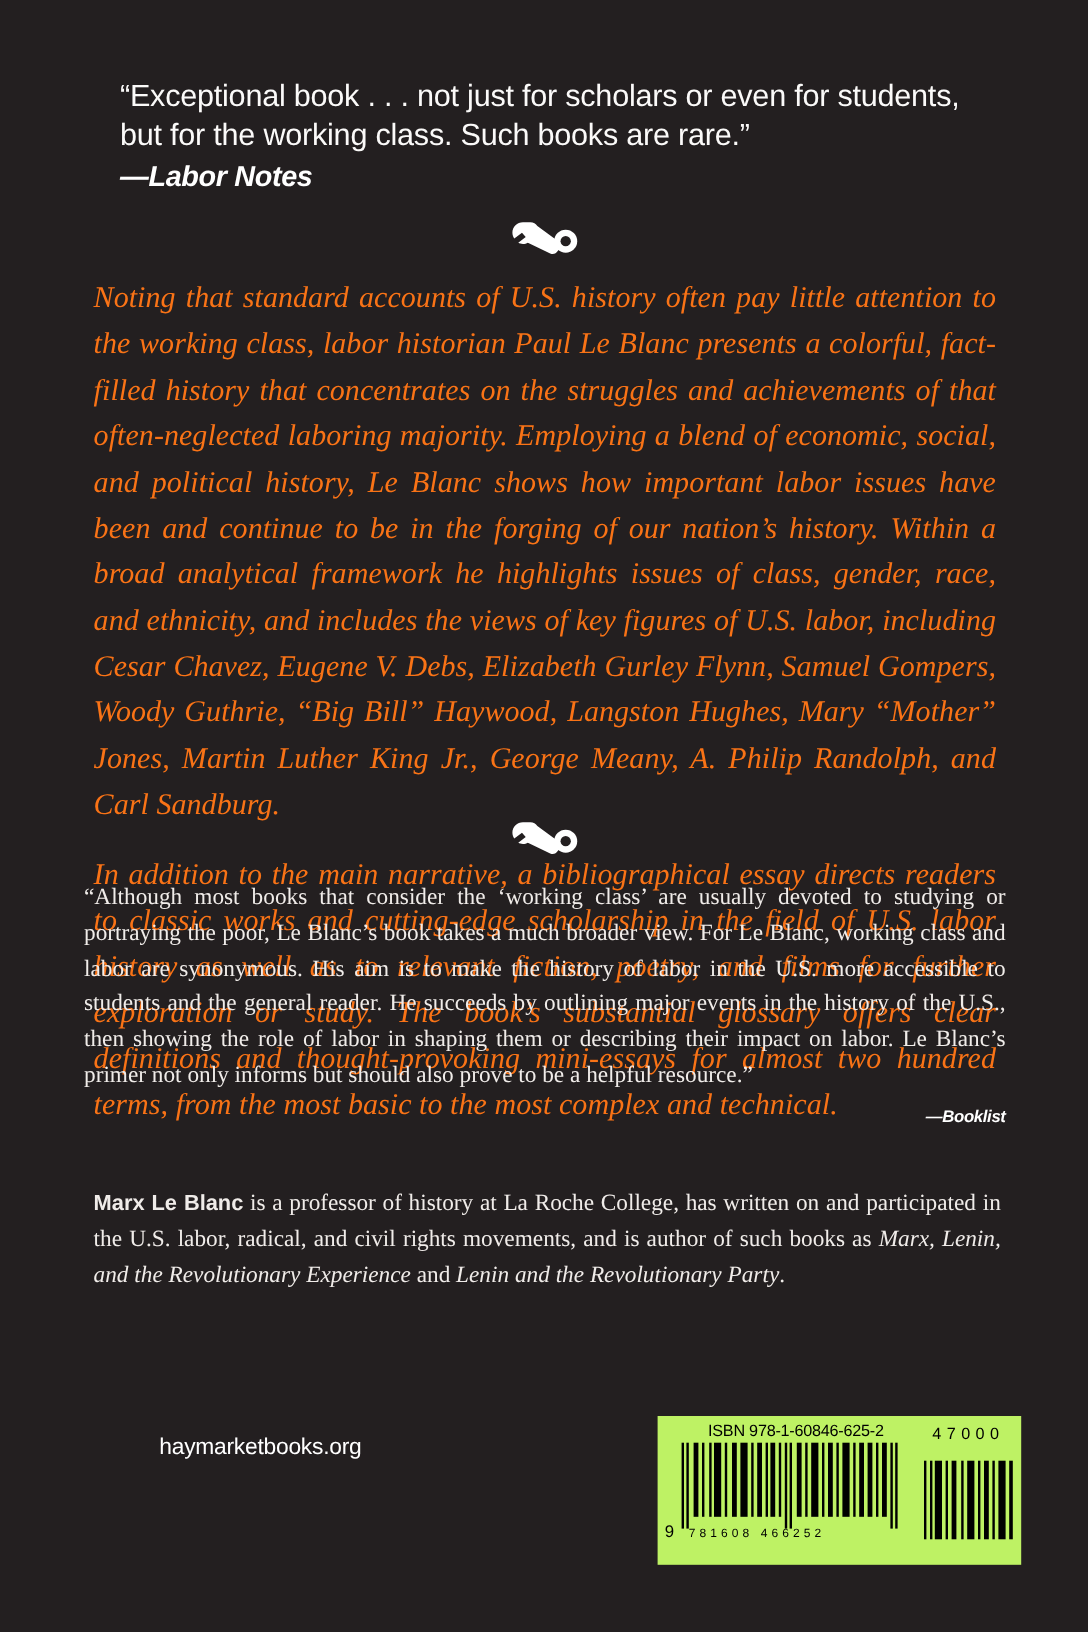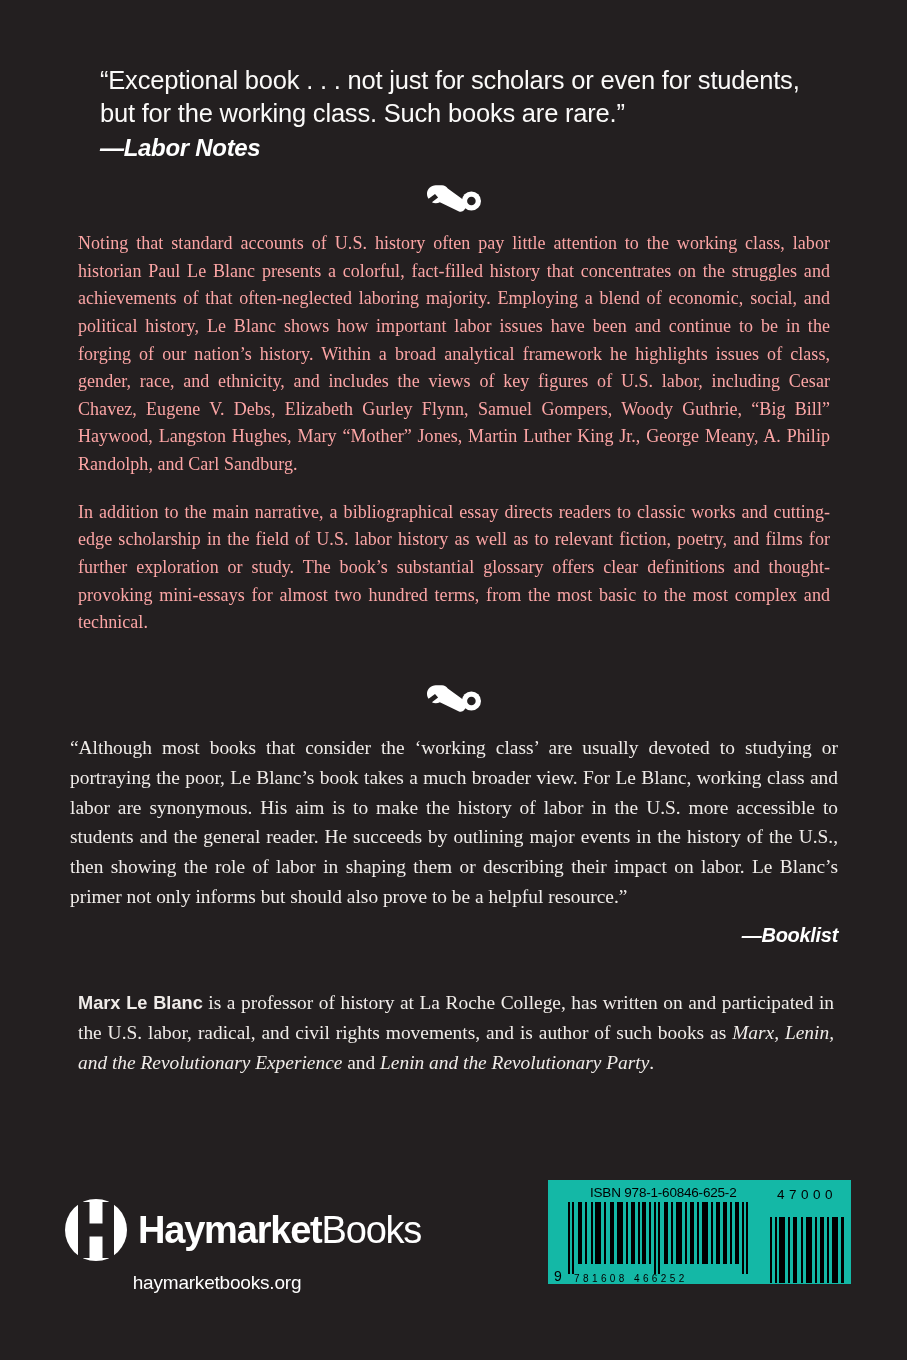--- a/index.html
+++ b/index.html
@@ -52,25 +52,26 @@
     line-height: 0;
   }
   .ornament svg { display: inline-block; }
 
   
   .body-block {
     position: absolute;
     left: 78px;
     width: 752px;
     font-family: "Liberation Serif", serif;
-    font-size: 18px;
+    font-size: 25px;
     line-height: 1.535;
     text-align: justify;
-    color: #fca5a5;
+    color: #f97316;
     letter-spacing: 0.05px;
+    font-style: italic;
   }
   .body-block p { margin: 0; }
   .body-block p + p { margin-top: 20px; }
 
   .quote-block {
     position: absolute;
     left: 70px;
     width: 768px;
     font-family: "Liberation Serif", serif;
     font-size: 19.4px;
@@ -79,21 +80,21 @@
     color: #f0ece9;
   }
   .quote-block p { margin: 0; }
   .booklist {
     display: block;
     text-align: right;
     margin-top: 8px;
     font-family: "Liberation Sans", sans-serif;
     font-weight: bold;
     font-style: italic;
-    font-size: 20px;
+    font-size: 14px;
     letter-spacing: -0.3px;
     color: #ffffff;
   }
 
   .bio-block {
     position: absolute;
     left: 78px;
     width: 756px;
     font-family: "Liberation Serif", serif;
     font-size: 19.4px;
@@ -160,22 +161,22 @@
     font-family: "Liberation Sans", sans-serif;
     font-size: 20px;
     color: #ffffff;
     letter-spacing: -0.2px;
   }
   .barcode-box {
     position: absolute;
     left: 548px;
     top: 1180px;
     width: 303px;
-    height: 104px;
-    background: #14b8a6;
+    height: 124px;
+    background: #bef264;
     box-sizing: border-box;
     padding: 5px 6px 4px 6px;
   }
   .isbn-text {
     font-family: "Liberation Sans", sans-serif;
     font-size: 13.5px;
     color: #000;
     margin-left: 36px;
     letter-spacing: -0.2px;
     line-height: 1.15;
@@ -254,29 +255,20 @@
   <div class="quote-block" style="top:733px;">
     <p>“Although most books that consider the ‘working class’ are usually devoted to studying or portraying the poor, Le Blanc’s book takes a much broader view. For Le Blanc, working class and labor are synonymous. His aim is to make the history of labor in the U.S. more accessible to students and the general reader. He succeeds by outlining major events in the history of the U.S., then showing the role of labor in shaping them or describing their impact on labor. Le Blanc’s primer not only informs but should also prove to be a helpful resource.”</p>
     <span class="booklist">—Booklist</span>
   </div>
 
   <div class="bio-block" style="top:988px;">
     <p><span class="bio-name">Marx Le Blanc</span><span> is a professor of history at La Roche College, has written on and participated in the U.S. labor, radical, and civil rights movements, and is author of such books as </span><span class="ital">Marx, Lenin, and the Revolutionary Experience</span><span> and </span><span class="ital">Lenin and the Revolutionary Party</span><span>.</span></p>
   </div>
 
   <div class="logo-area">
-    <div class="logo-row">
-      <div class="logo-mark">
-        <svg width="76" height="76" viewBox="0 0 76 76" aria-hidden="true">
-          <circle cx="38" cy="38" r="31" fill="#ffffff"></circle>
-          <path d="M20 10 h11.5 v21.5 h13 V10 H56 v56 H44.5 V44.5 h-13 V66 H20 z" fill="#231f20"></path>
-        </svg>
-      </div>
-      <div class="logo-word"><span class="hay">Haymarket</span><span class="books">Books</span></div>
-    </div>
     <div class="logo-url">haymarketbooks.org</div>
   </div>
 
 
   <div class="barcode-box">
     <div class="isbn-text">ISBN 978-1-60846-625-2</div>
     <div class="bc-flex">
       <div class="bc-main">
         <svg class="bars" width="206" height="72" viewBox="0 0 206 72" aria-hidden="true">
           <g fill="#000000">

